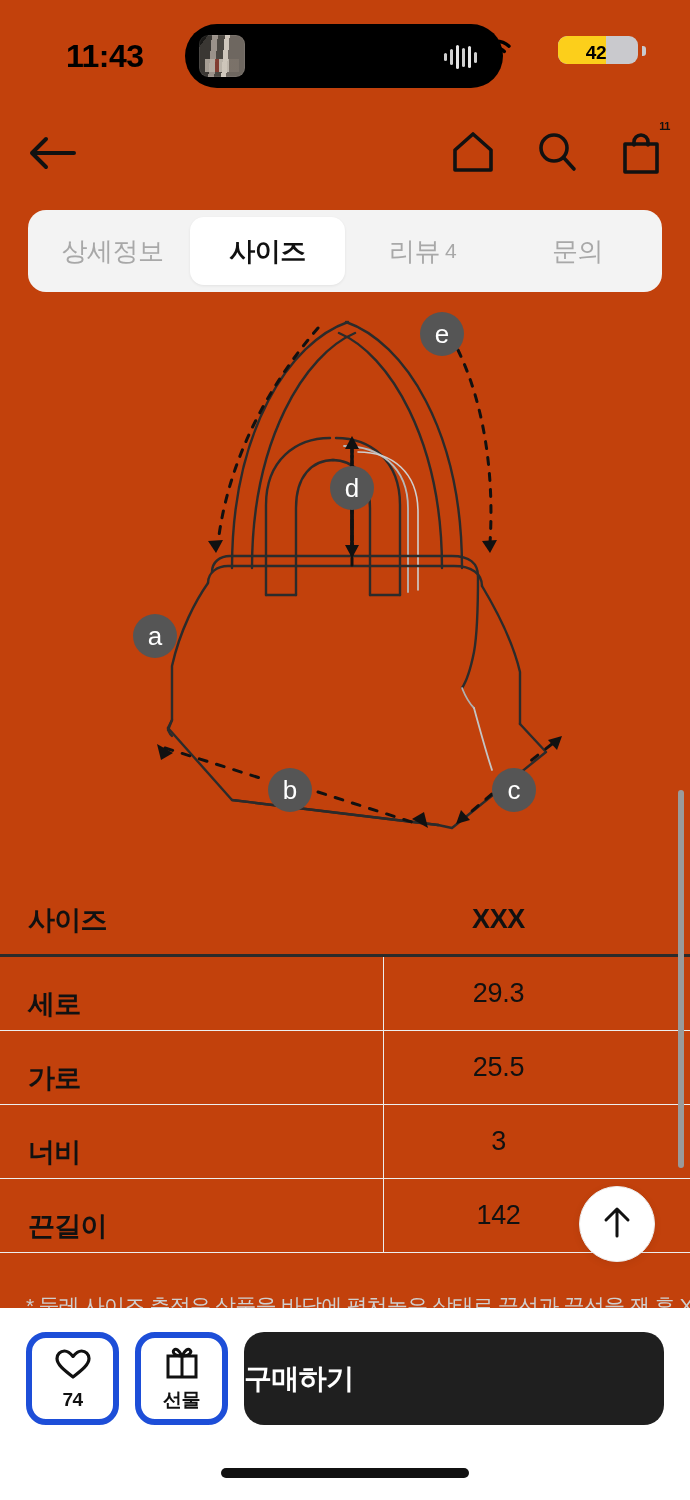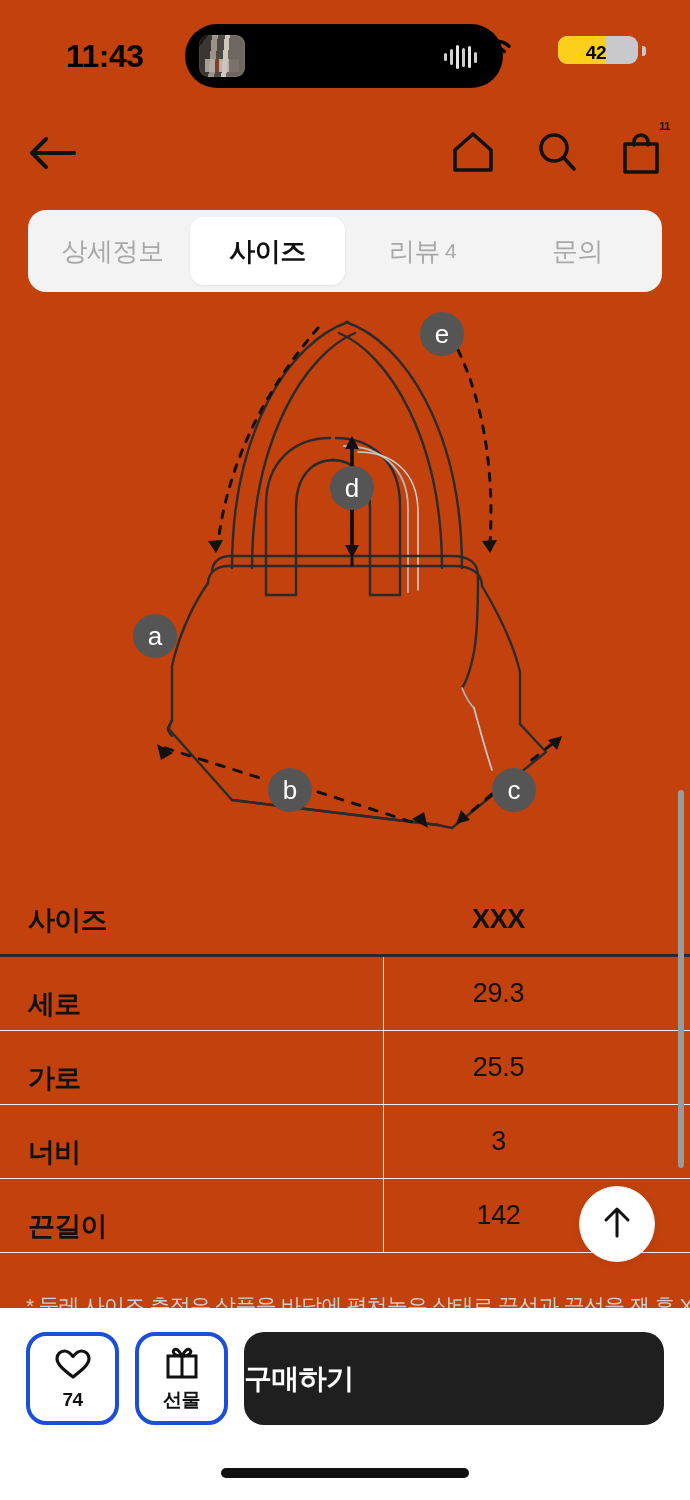--- a/index.html
+++ b/index.html
@@ -137,21 +137,21 @@
     box-shadow: 0 2px 8px rgba(0,0,0,.07);
     display: flex; align-items: center; justify-content: center; cursor: pointer;
   }
 
   
   .bottombar {
     position: absolute; left: 0; bottom: 0; width: 690px; height: 192px;
     background: #fff; display: flex; align-items: flex-start; padding: 24px 26px 0 26px; gap: 16px;
   }
   .bb-sq {
-    width: 93px; height: 93px; border-radius: 20px; border: 4px solid #1d4ed8; background: #fff;
+    width: 93px; height: 93px; border-radius: 20px; border: 6px solid #1d4ed8; background: #fff;
     display: flex; flex-direction: column; align-items: center; justify-content: center; gap: 4px; cursor: pointer;
   }
   .bb-sq .lbl { font-size: 19px; font-weight: 700; color: #111; letter-spacing: -0.5px; }
   .buy-btn {
     flex: 1; height: 93px; border-radius: 20px; background: #1f1f1f;
     display: flex; align-items: center; cursor: pointer;
     color: #fff; font-size: 28px; font-weight: 700; letter-spacing: -0.6px;
   }
   .home-indicator {
     position: absolute; left: 50%; transform: translateX(-50%); bottom: 22px;

